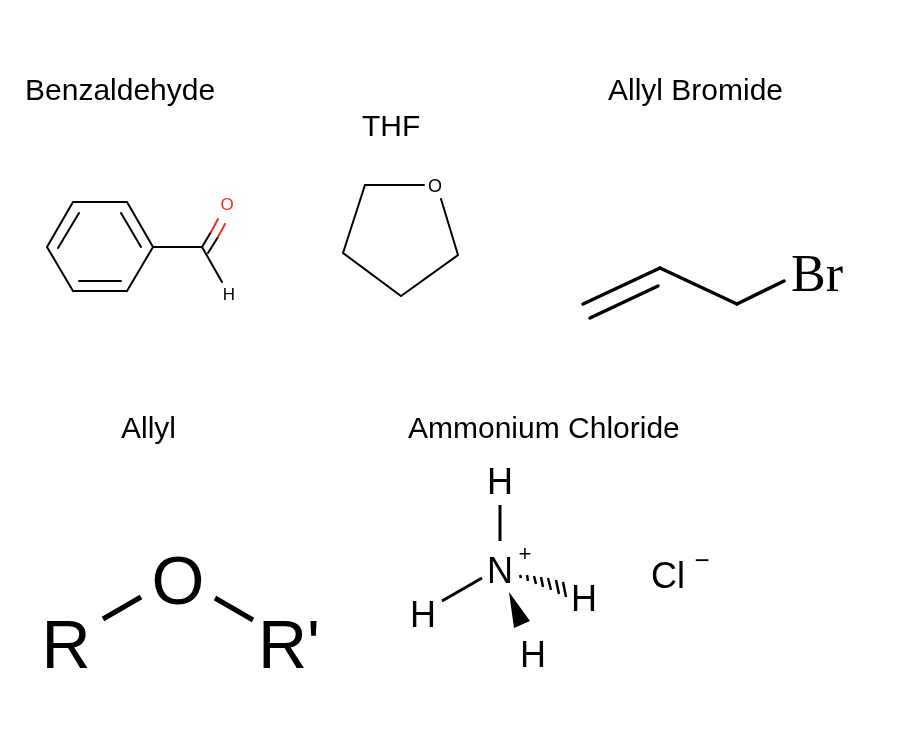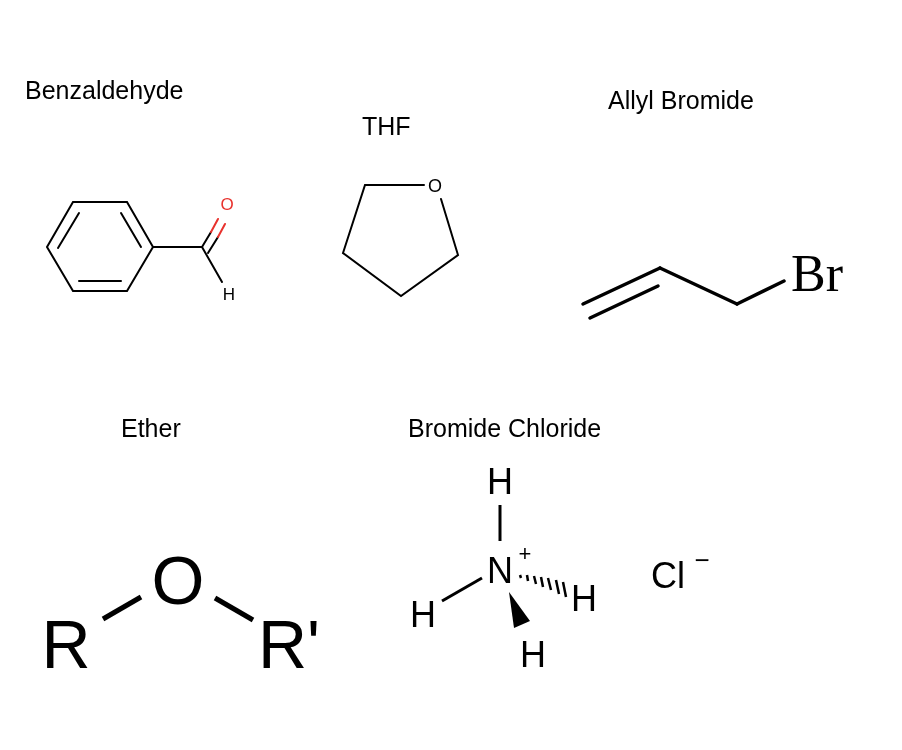--- a/index.html
+++ b/index.html
@@ -11,41 +11,41 @@
       width: 902px;
       height: 750px;
       position: relative;
       overflow: hidden;
       font-family: "Liberation Sans", sans-serif;
       color: #000;
     }
     .label {
       position: absolute;
       font-family: "Liberation Sans", sans-serif;
-      font-size: 25px;
+      font-size: 30px;
       line-height: 30px;
       white-space: nowrap;
       color: #000;
     }
     svg.canvas {
       position: absolute;
       left: 0;
       top: 0;
     }
     .atom-sans { font-family: "Liberation Sans", sans-serif; }
     .atom-serif { font-family: "Liberation Serif", serif; }
   </style>
 </head>
 <body>
 
 <div class="label" style="left:25px; top:75px;">Benzaldehyde</div>
 <div class="label" style="left:362px; top:75px;margin-top:36px;">THF</div>
-<div class="label" style="left:608px; top:75px;margin-top:10px;">Allyl Bromide</div>
-<div class="label" style="left:121px; top:413px;">Ether</div>
-<div class="label" style="left:408px; top:413px;">Bromide Chloride</div>
+<div class="label" style="left:608px; top:75px;">Allyl Bromide</div>
+<div class="label" style="left:121px; top:413px;">Allyl</div>
+<div class="label" style="left:408px; top:413px;">Ammonium Chloride</div>
 
 <svg class="canvas" width="902" height="750" viewBox="0 0 902 750">
 
   <g stroke="#000" stroke-width="2" fill="none" stroke-linecap="round">
 
     <polygon points="73,202 127,202 153,247 127,291 73,291 47,247"></polygon>
 
     <line x1="79" y1="213" x2="58" y2="248"></line>
     <line x1="121" y1="213" x2="141" y2="247"></line>
     <line x1="79" y1="281" x2="121" y2="281"></line>

